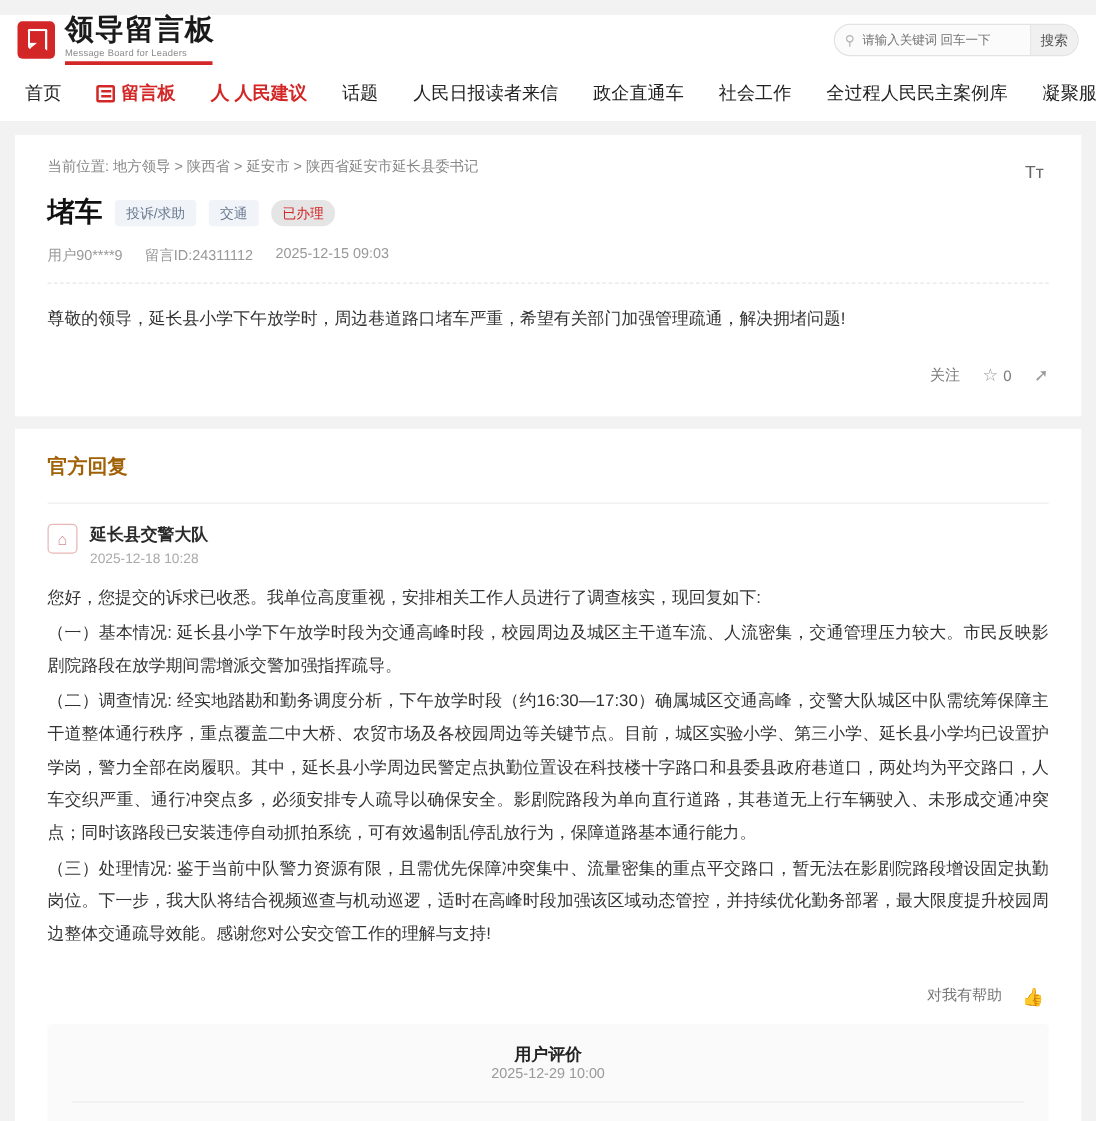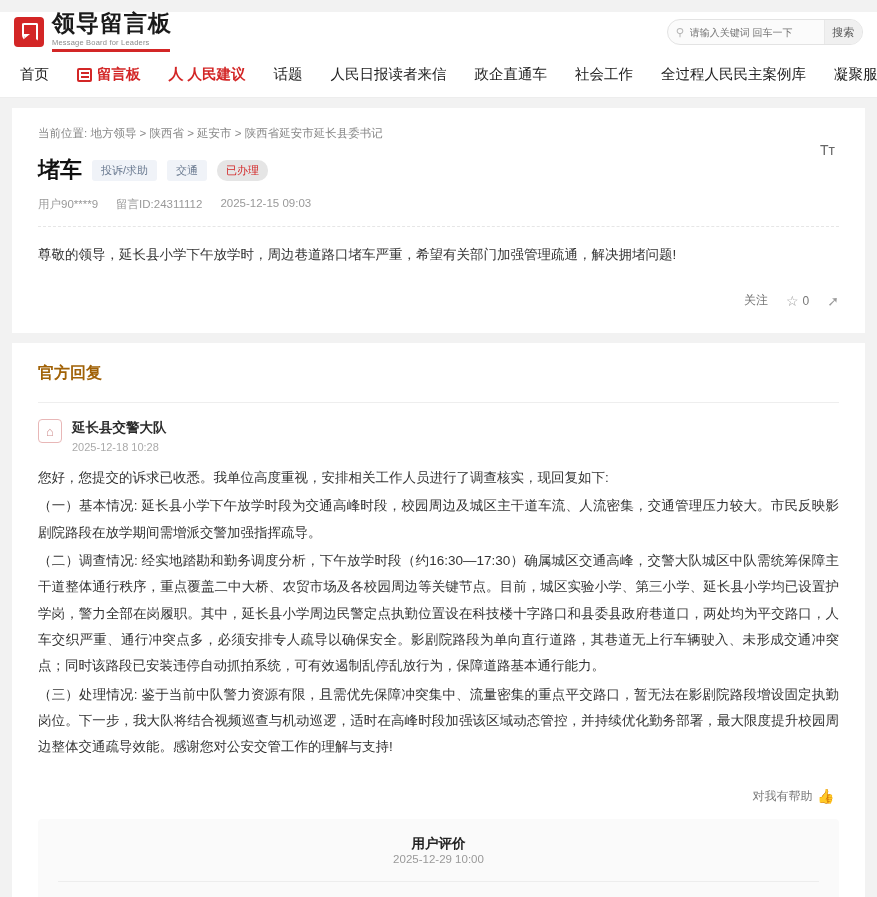--- a/index.html
+++ b/index.html
@@ -155,21 +155,21 @@
     padding: 18px 26px 10px 26px;
     position: relative;
   }
   .breadcrumb {
     font-size: 11.5px;
     color: #888;
     margin-bottom: 14px;
   }
   .font-size-toggle {
     position: absolute;
-    right: 30px; top: 34px;
+    right: 30px; top: 21px;
     font-size: 14px;
     color: #666;
     cursor: pointer;
   }
   .title-row {
     display: flex;
     align-items: center;
     gap: 10px;
     margin-bottom: 12px;
   }
@@ -255,22 +255,22 @@
     font-size: 13.5px;
     color: #333;
     line-height: 1.95;
     padding: 12px 0 0 0;
     text-align: justify;
   }
   .reply-body p { margin: 0 0 2px 0; }
   .helpful-row {
     display: flex;
     justify-content: flex-end;
-    align-items: flex-start;
-    gap: 5px;
+    align-items: center;
+    gap: 16px;
     font-size: 12px;
     color: #777;
     padding: 26px 4px 14px 0;
     cursor: pointer;
   }
   .thumb-glyph { font-size: 14px; color: #8a8a8a; }
 
   
   .comment-block {
     background: #fafafa;

